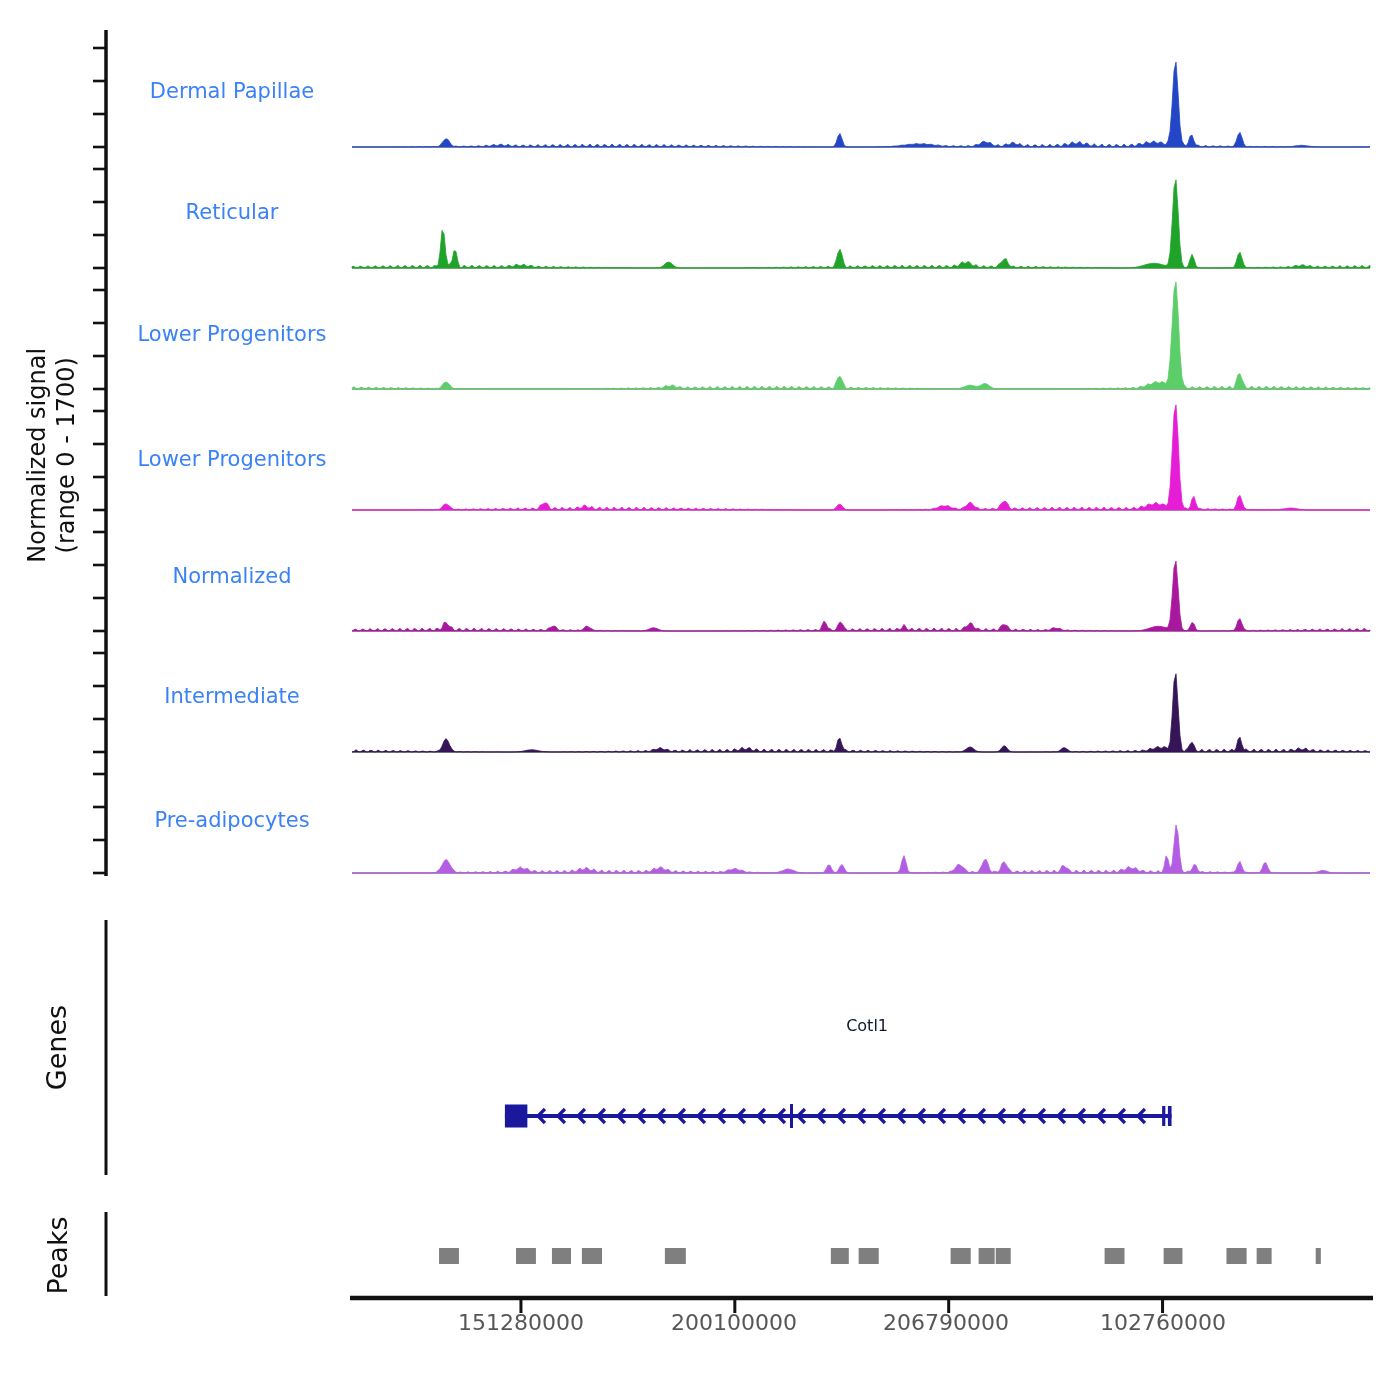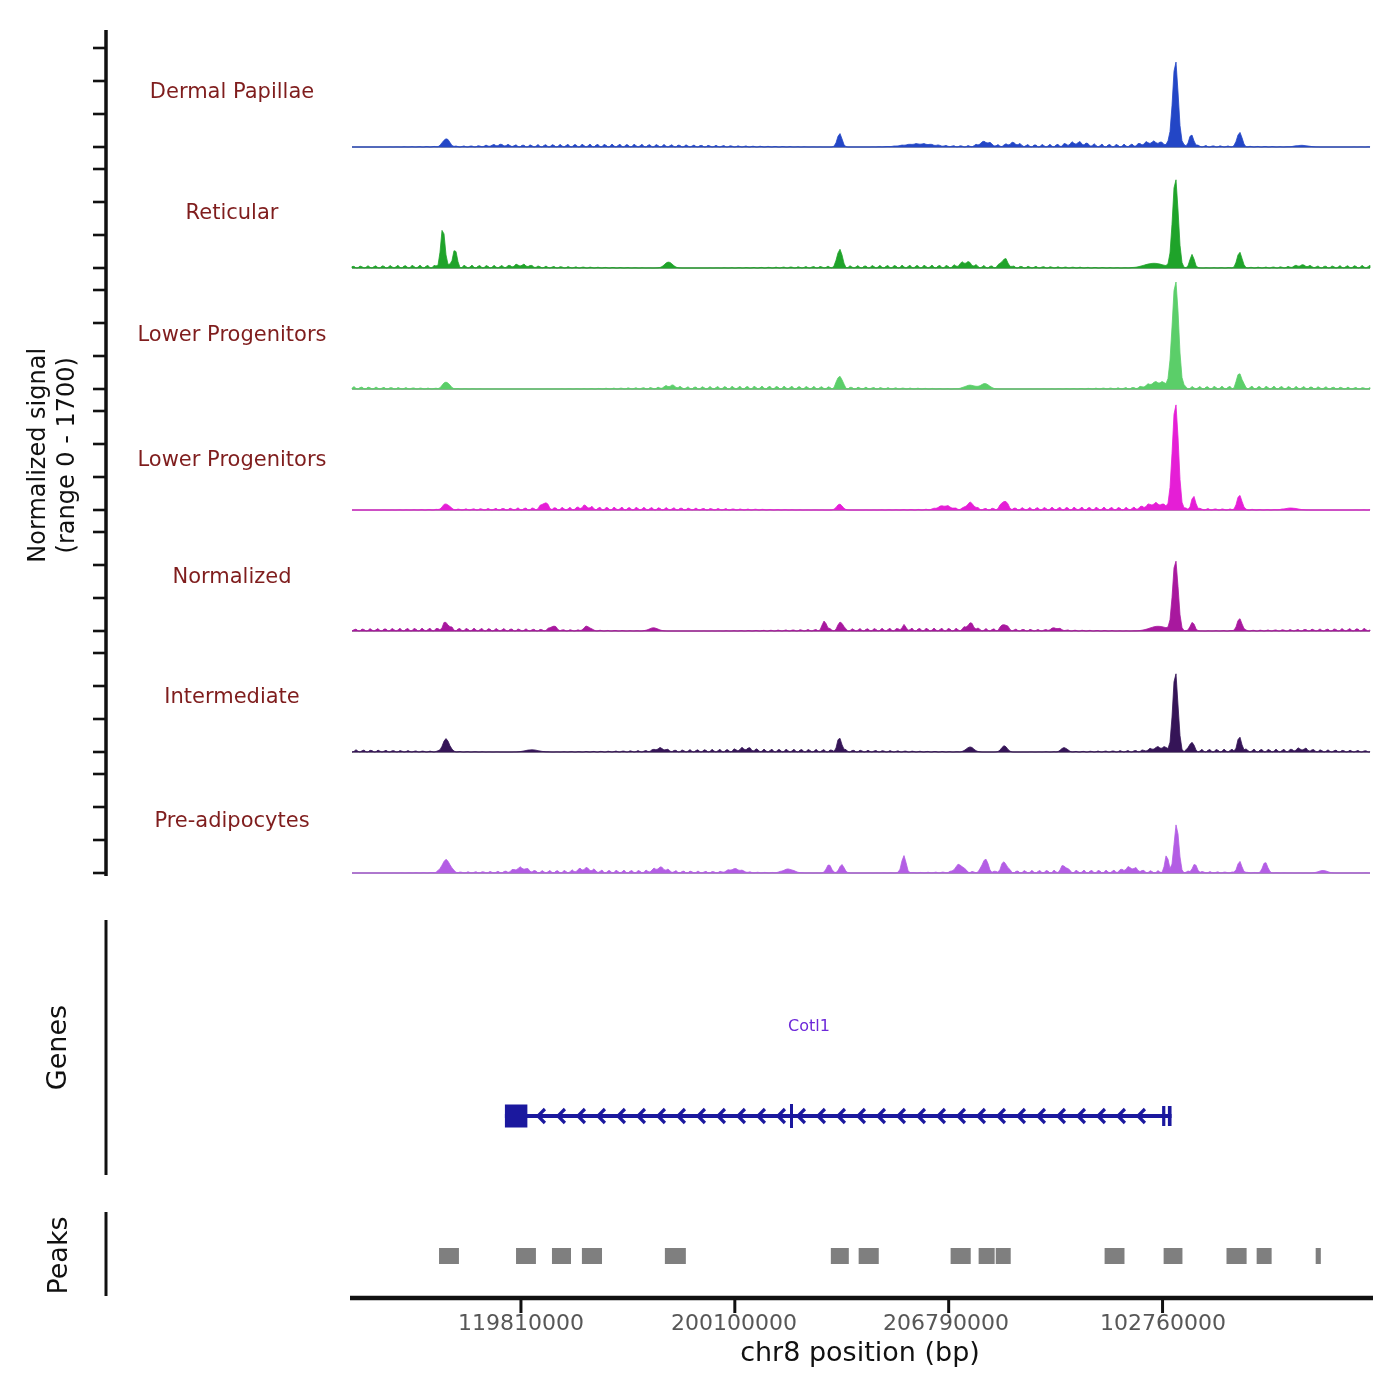--- a/index.html
+++ b/index.html
@@ -1,26 +1,26 @@
 <!DOCTYPE html>
 <html><head>
 <meta charset="utf-8">
 <style>
   html,body{margin:0;padding:0;background:#fff;}
   .page{position:relative;width:1400px;height:1400px;background:#ffffff;overflow:hidden;
         font-family:"DejaVu Sans","Liberation Sans",sans-serif;}
   svg{position:absolute;left:0;top:0;}
-  .lbl{position:absolute;color:#7f1d1d;}
+  .lbl{position:absolute;color:#3b82f6;}
   .track-label{left:110px;width:244px;text-align:center;font-size:21px;}
   .rot{transform:rotate(-90deg);transform-origin:center center;text-align:center;}
   .yaxis-title{left:-148px;top:426px;width:400px;font-size:24px;line-height:1.22;color:#111;}
   .section-label{font-size:27px;color:#111;}
   .genes-label{left:-24px;top:1032px;width:160px;}
   .peaks-label{left:-5px;top:1240px;width:124px;}
-  .gene-name{left:788px;top:1016px;width:100px;text-align:left;font-size:16px;color:#6d28d9;}
+  .gene-name{left:788px;top:1016px;width:100px;text-align:right;font-size:16px;color:#0f172a;}
   .xtick{position:absolute;top:1310px;width:160px;text-align:center;font-size:22px;color:#575757;}
   .xaxis-title{left:560px;top:1336px;width:600px;text-align:center;font-size:27px;color:#111;}
 </style>
 </head>
 <body>
 
 <div class="page">
 
   <svg id="fig" width="1400" height="1400" viewBox="0 0 1400 1400">
       <line x1="106" y1="30" x2="106" y2="876" stroke="#111" stroke-width="3.5"></line>
@@ -137,19 +137,18 @@
   <div class="lbl track-label" style="top:447px">Lower Progenitors</div>
   <div class="lbl track-label" style="top:564px">Normalized</div>
   <div class="lbl track-label" style="top:684px">Intermediate</div>
   <div class="lbl track-label" style="top:808px">Pre-adipocytes</div>
 
   <div class="lbl rot section-label genes-label">Genes</div>
   <div class="lbl rot section-label peaks-label">Peaks</div>
 
   <div class="lbl gene-name">Cotl1</div>
 
-  <div class="xtick" style="left:441px">119810000</div>
+  <div class="xtick" style="left:441px">151280000</div>
   <div class="xtick" style="left:654px">200100000</div>
   <div class="xtick" style="left:866px">206790000</div>
   <div class="xtick" style="left:1083px">102760000</div>
 
-  <div class="lbl xaxis-title">chr8 position (bp)</div>
 </div>
 
 </body></html>

